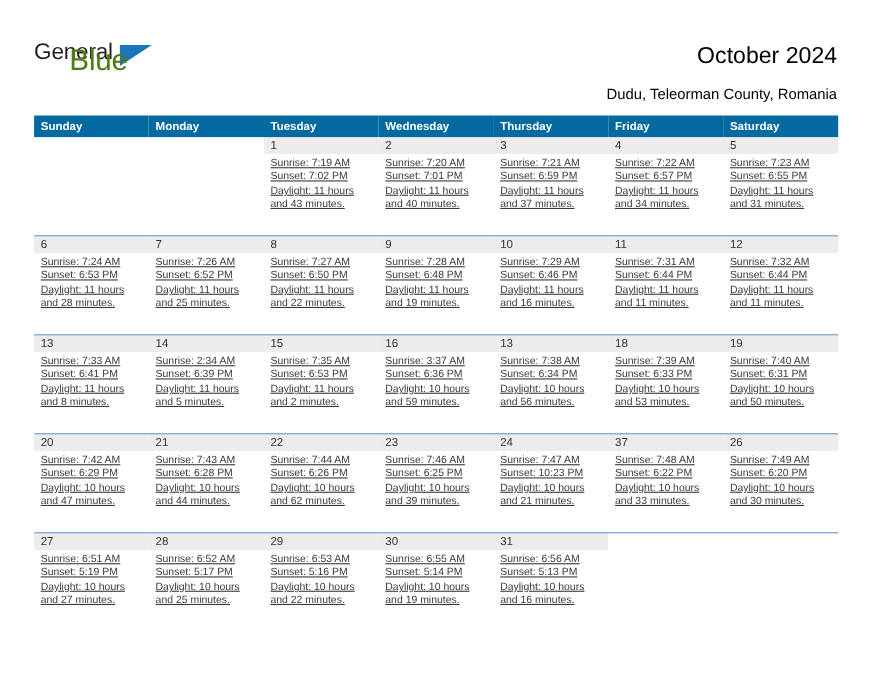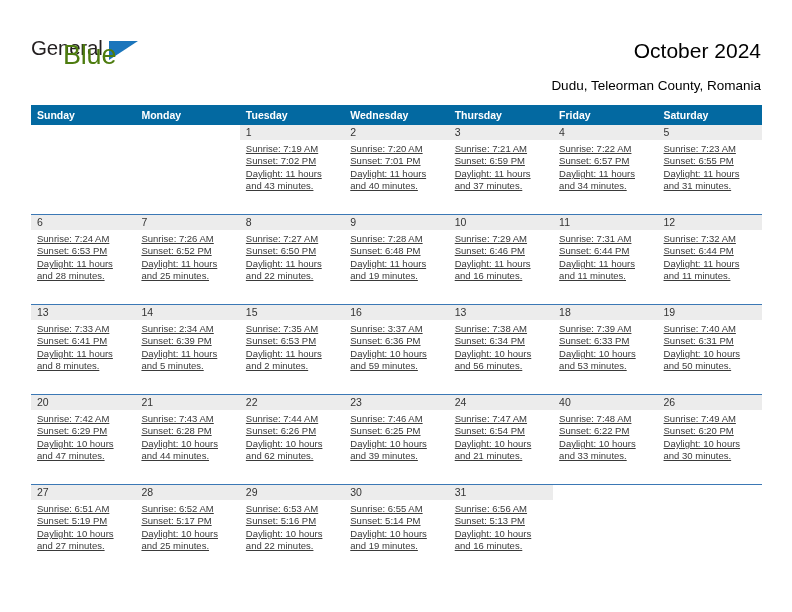--- a/index.html
+++ b/index.html
@@ -452,29 +452,29 @@
                 <div>Daylight: 10 hours</div>
                 <div>and 39 minutes.</div>
               </div>
             </div>
           </td>
           <td>
             <div class="cell-inner shade">
               <div class="daynum-band">24</div>
               <div class="info">
                 <div>Sunrise: 7:47 AM</div>
-                <div>Sunset: 6:54 PM</div>
+                <div>Sunset: 10:23 PM</div>
                 <div>Daylight: 10 hours</div>
                 <div>and 21 minutes.</div>
               </div>
             </div>
           </td>
           <td>
             <div class="cell-inner shade">
-              <div class="daynum-band">40</div>
+              <div class="daynum-band">37</div>
               <div class="info">
                 <div>Sunrise: 7:48 AM</div>
                 <div>Sunset: 6:22 PM</div>
                 <div>Daylight: 10 hours</div>
                 <div>and 33 minutes.</div>
               </div>
             </div>
           </td>
           <td>
             <div class="cell-inner shade">

